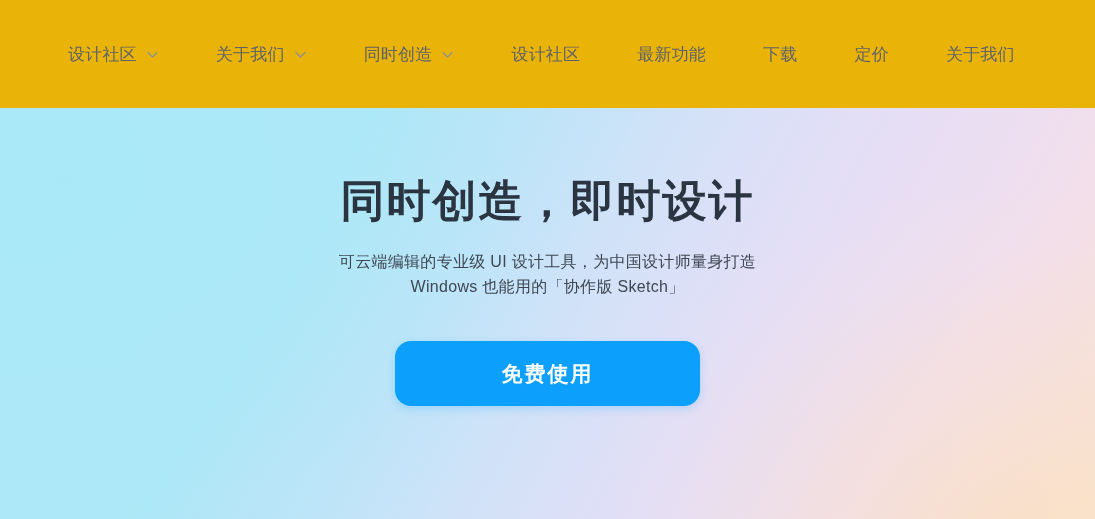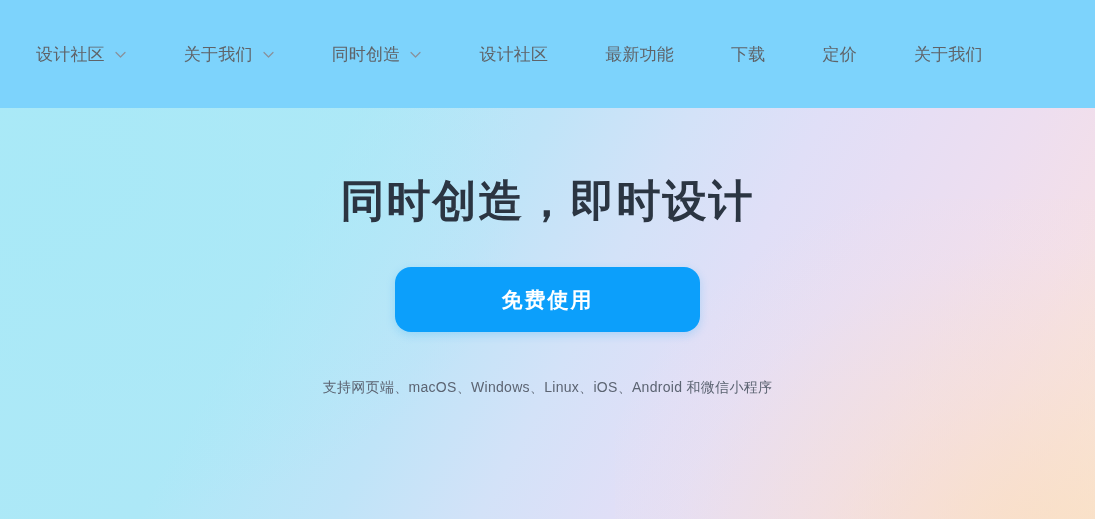--- a/index.html
+++ b/index.html
@@ -19,26 +19,26 @@
     position: relative;
     width: 1095px;
     height: 519px;
     display: flex;
     flex-direction: column;
   }
 
   
   .navbar {
     height: 108px;
-    background: #7dd3fc;
+    background: #eab308;
     flex: 0 0 108px;
     display: flex;
     align-items: center;
     box-sizing: border-box;
-    padding-left: 36px;
+    padding-left: 68px;
   }
 
   .nav-list {
     display: flex;
     align-items: center;
     list-style: none;
     margin: 0;
     padding: 0;
   }
 
@@ -237,23 +237,26 @@
       </li>
 
     </ul>
   </nav>
 
   <section class="hero">
     <div class="hero-inner">
 
       <h1 class="hero-title">同时创造，即时设计</h1>
 
+      <p class="hero-sub">
+        <span class="line">可云端编辑的专业级 UI 设计工具，为中国设计师量身打造</span>
+        <span class="line">Windows 也能用的「协作版 Sketch」</span>
+      </p>
 
       <div class="cta-wrap">
         <button class="cta-button">免费使用</button>
       </div>
 
-      <p class="platform-note">支持网页端、macOS、Windows、Linux、iOS、Android 和微信小程序</p>
 
     </div>
   </section>
 
 </div>
 
 </body></html>

